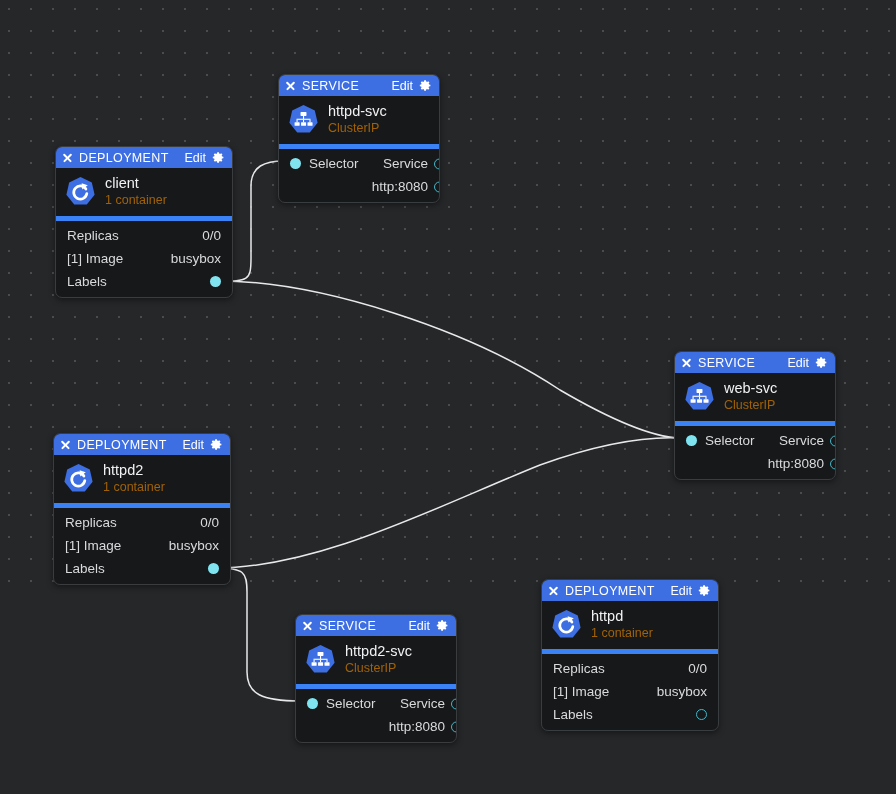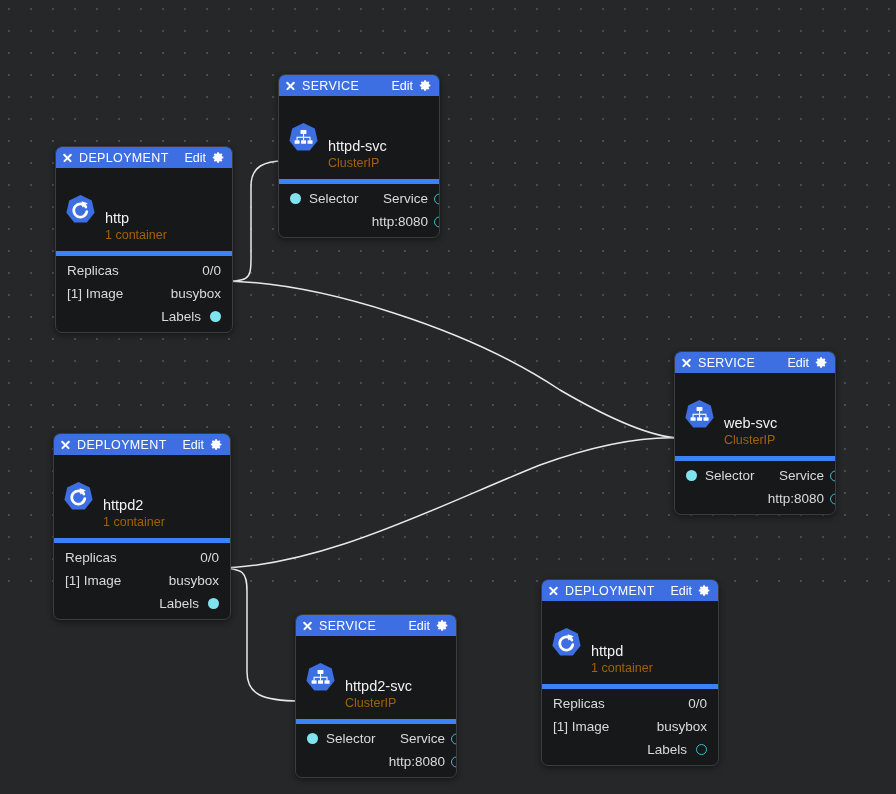--- a/index.html
+++ b/index.html
@@ -83,21 +83,21 @@
 
   
   .node-ident {
     display: flex;
     align-items: center;
     gap: 9px;
     padding: 7px 10px 8px 9px;
     background: #17181a;
   }
   .k8s-badge { width: 31px; height: 31px; flex: 0 0 auto; display: block; }
-  .ident-text { display: flex; flex-direction: column; min-width: 0; margin-top: 35px; }
+  .ident-text { display: flex; flex-direction: column; min-width: 0; }
   .ident-name {
     color: #f1f2f3;
     font-size: 14.5px;
     line-height: 17px;
     white-space: nowrap;
   }
   .ident-sub {
     color: #a16207;
     font-size: 12.5px;
     line-height: 16px;
@@ -133,21 +133,21 @@
 
   .port-inline {
     width: 11px; height: 11px;
     border-radius: 50%;
     flex: 0 0 auto;
   }
   .port-inline.filled { background: #7fe3f0; }
   .port-inline.hollow { border: 1.6px solid #45b8c9; background: transparent; }
 
   .row.sel { padding-left: 11px; gap: 8px; }
-  .row.labels { justify-content: flex-end; gap: 9px; padding-right: 11px; }
+  .row.labels { justify-content: space-between; gap: 9px; padding-right: 11px; }
 </style>
 </head>
 <body>
 
 <div id="canvas">
 
   <svg id="edges" width="896" height="794" viewBox="0 0 896 794">
       <path d="M 219 281 C 248 281 251 281 251 258 L 251 186 C 251 166 265 161 284 161" fill="none" stroke="#e8e9ea" stroke-width="1.5" stroke-linecap="round"></path>
       <path d="M 219 281 C 320 281 470 330 560 390 C 620 425 655 437 679 438" fill="none" stroke="#e8e9ea" stroke-width="1.5" stroke-linecap="round"></path>
       <path d="M 216 568 C 320 568 440 505 540 465 C 610 440 655 437 679 438" fill="none" stroke="#e8e9ea" stroke-width="1.5" stroke-linecap="round"></path>
@@ -213,21 +213,21 @@
             </svg>
           </span>
         </div>
         <div class="node-ident">
           <svg class="k8s-badge" viewBox="0 0 24 24">
             <polygon points="12.00,0.80 20.76,5.02 22.92,14.49 16.86,22.09 7.14,22.09 1.08,14.49 3.24,5.02" fill="#3d6fe2"></polygon>
             <path fill="none" stroke="#ffffff" stroke-width="2.1" stroke-linecap="round" d="M16.2 10.1A5.1 5.1 0 1 0 16.9 13.6"></path>
             <polygon fill="#ffffff" points="12.9,5.6 17.6,7.1 13.4,10.4"></polygon>
           </svg>
           <div class="ident-text">
-            <span class="ident-name">http</span>
+            <span class="ident-name">client</span>
             <span class="ident-sub">1 container</span>
           </div>
         </div>
         <div class="node-section">
           <div class="row">
             <span class="lbl">Replicas</span>
             <span class="val">0/0</span>
           </div>
           <div class="row">
             <span class="lbl">[1] Image</span>

